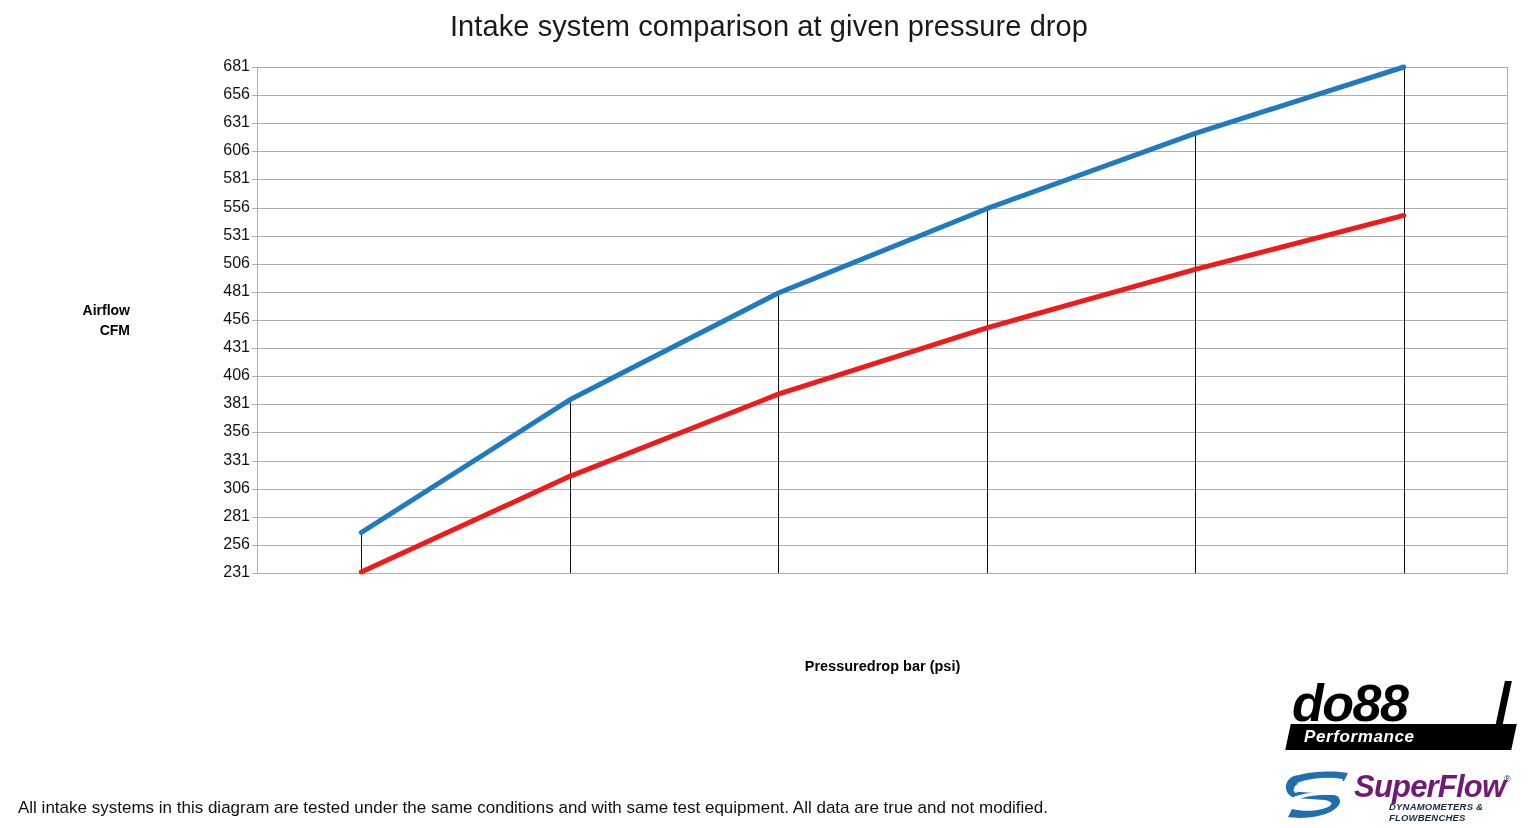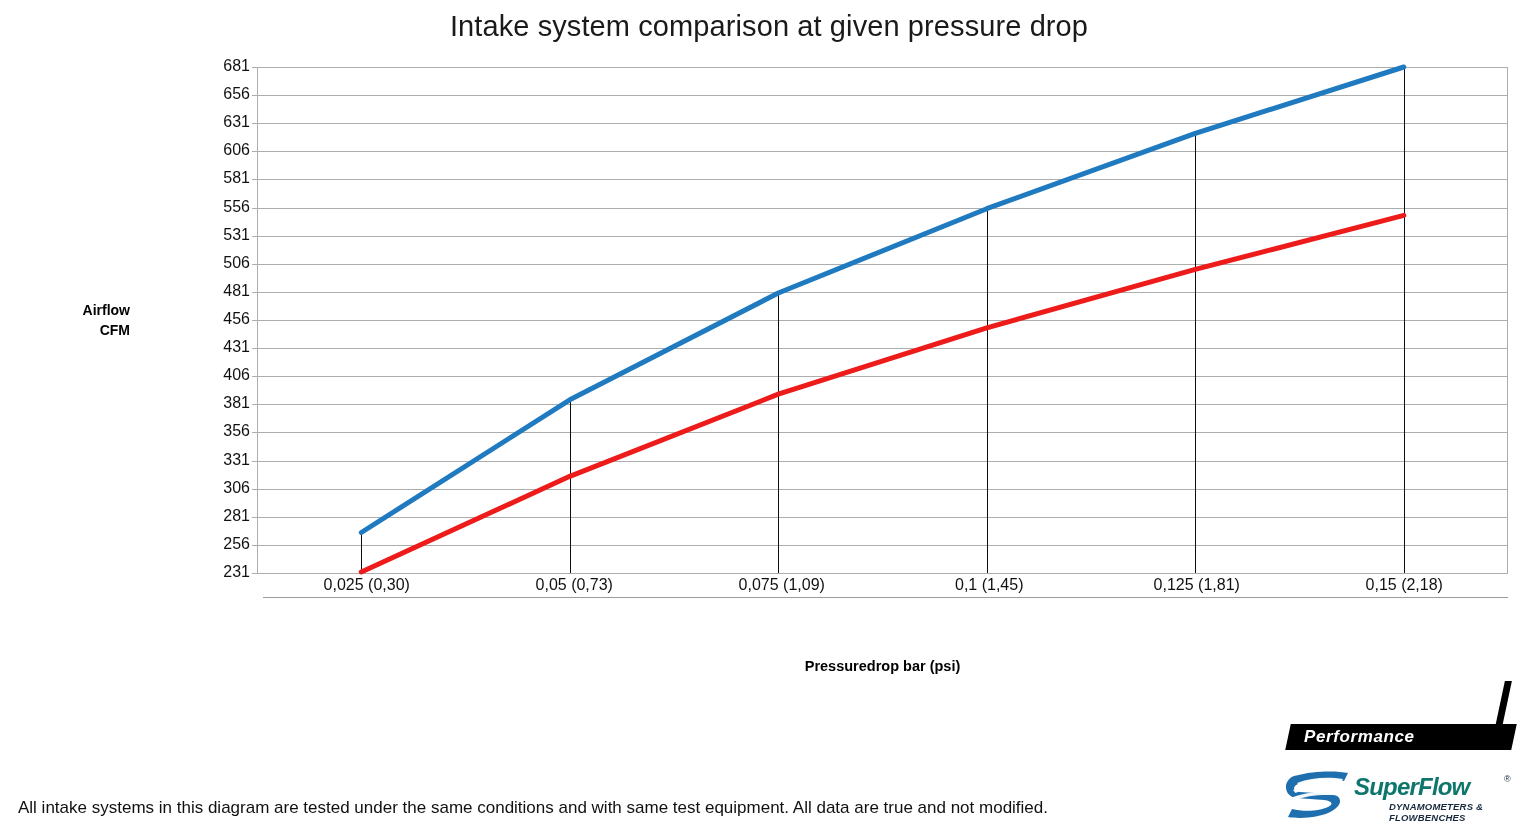--- a/index.html
+++ b/index.html
@@ -249,24 +249,24 @@
     position: absolute;
     left: 1286px;
     top: 766px;
     width: 240px;
     height: 56px;
   }
   #superflow-logo .sf-text {
     position: absolute;
     left: 68px;
     top: 6px;
-    font-size: 24px;
+    font-size: 31px;
     font-weight: bold;
     font-style: italic;
-    color: #0f766e;
+    color: #701a75;
     letter-spacing: -0.8px;
     line-height: 30px;
     font-family: "Liberation Sans", sans-serif;
   }
   #superflow-logo .sf-sub {
     position: absolute;
     left: 103px;
     top: 35px;
     font-size: 9.5px;
     font-weight: bold;
@@ -375,39 +375,31 @@
       <div class="x-tick" style="left: 313px;"></div>
       <div class="x-tick" style="left: 521px;"></div>
       <div class="x-tick" style="left: 730px;"></div>
       <div class="x-tick" style="left: 938px;"></div>
       <div class="x-tick" style="left: 1147px;"></div>
     </div>
 </div>
 
 <table id="data-table">
   <tbody id="data-table-body">
-      <tr class="cat-row">
-        <td class="legend-cell">&nbsp;</td>
-        <td>0,025 (0,30)</td>
-        <td>0,05 (0,73)</td>
-        <td>0,075 (1,09)</td>
-        <td>0,1 (1,45)</td>
-        <td>0,125 (1,81)</td>
-        <td>0,15 (2,18)</td>
-      </tr>
     </tbody>
 </table>
 
 <div id="x-axis-title">Pressuredrop bar (psi)</div>
 
 <div id="footer-note">All intake systems in this diagram are tested under the same conditions and with same test equipment. All data are true and not modified.</div>
 
 <div id="do88-logo">
   <div class="bar"></div>
   <div class="slash"></div>
+  <div class="do88-text">do88</div>
   <div class="perf-text">Performance</div>
 </div>
 
 <div id="superflow-logo">
   <svg width="66" height="52" viewBox="0 0 66 52" style="position:absolute;left:0;top:2px;">
     <g fill="#1f6fae">
       <path d="M8 8 C30 2, 52 3, 62 5 L58 13 C46 10, 28 10, 14 15 C6 18, 6 23, 14 24 L44 26 C56 27, 58 36, 46 43 C34 50, 14 51, 2 49 L6 41 C18 44, 34 43, 42 39 C48 36, 46 33, 38 32 L10 30 C-2 28, -4 13, 8 8 Z"></path>
     </g>
     <g fill="#ffffff" opacity="0.95">
       <path d="M11 15 C26 9, 44 9, 57 11 L55.5 14 C43 12, 27 12.5, 13.5 17.5 Z"></path>

